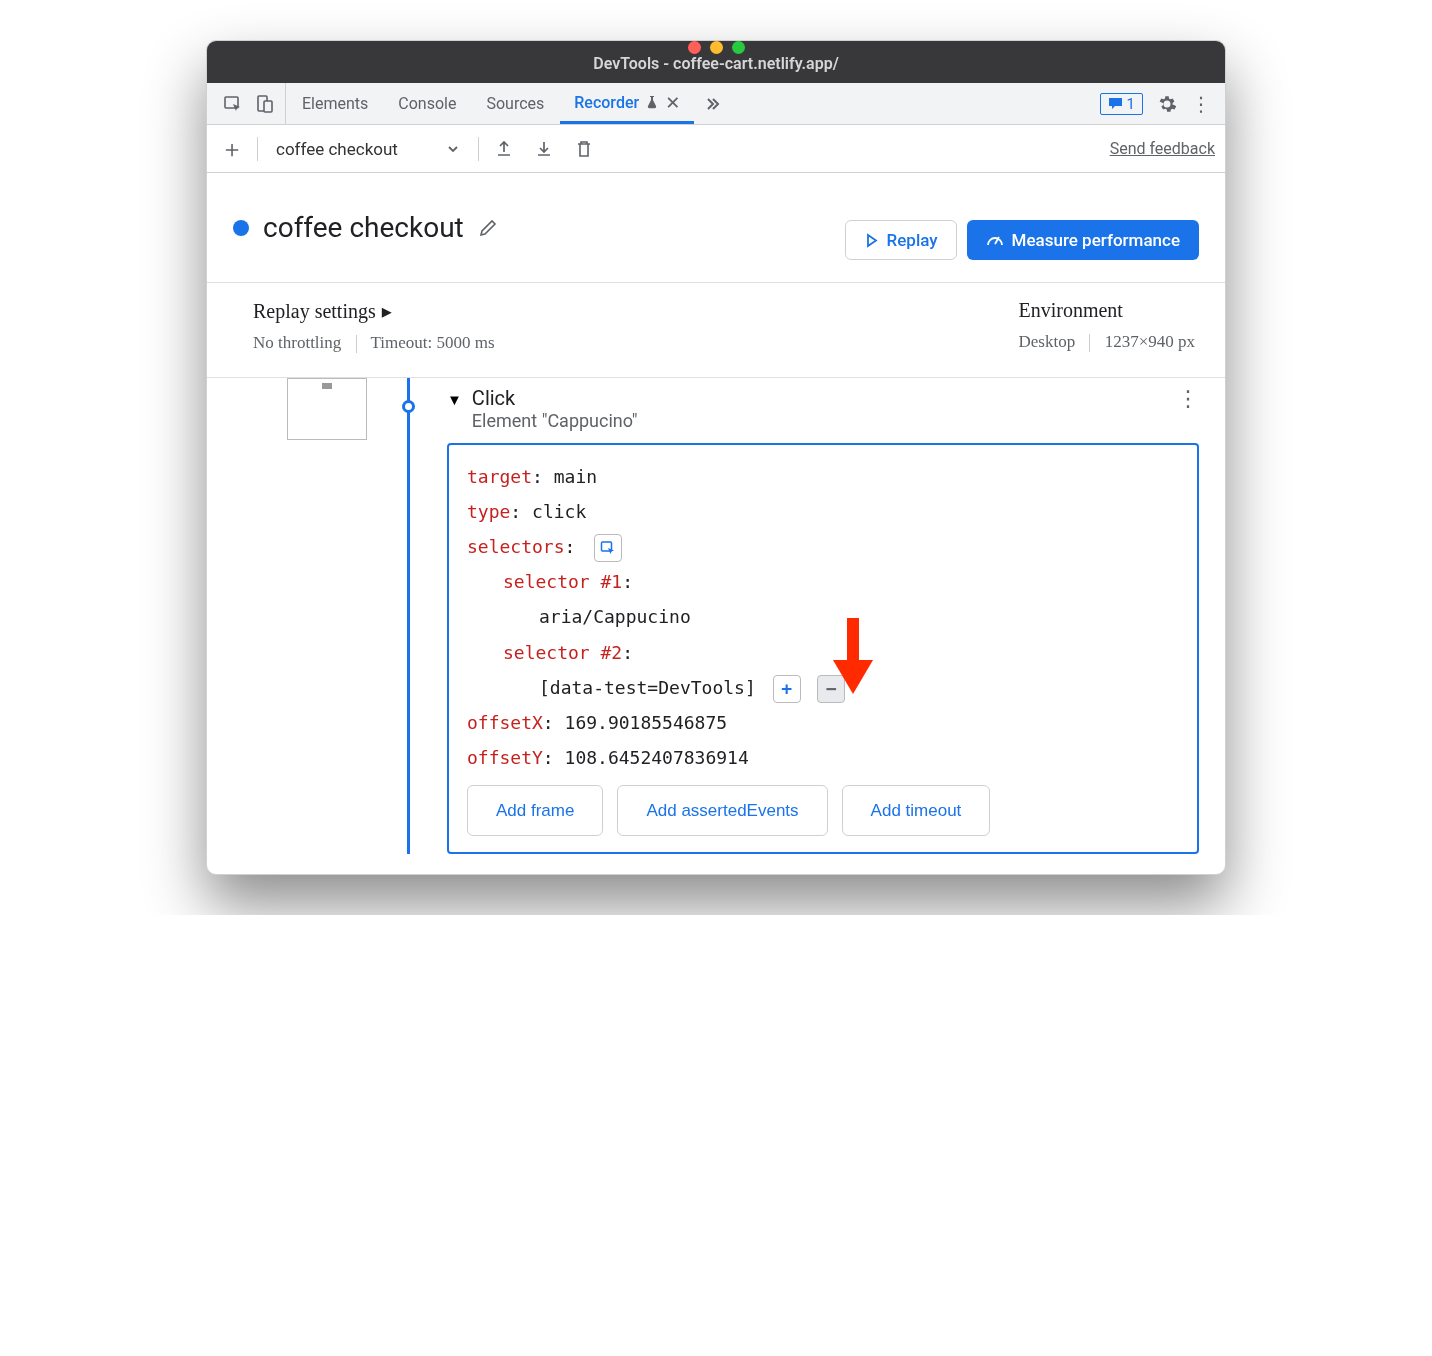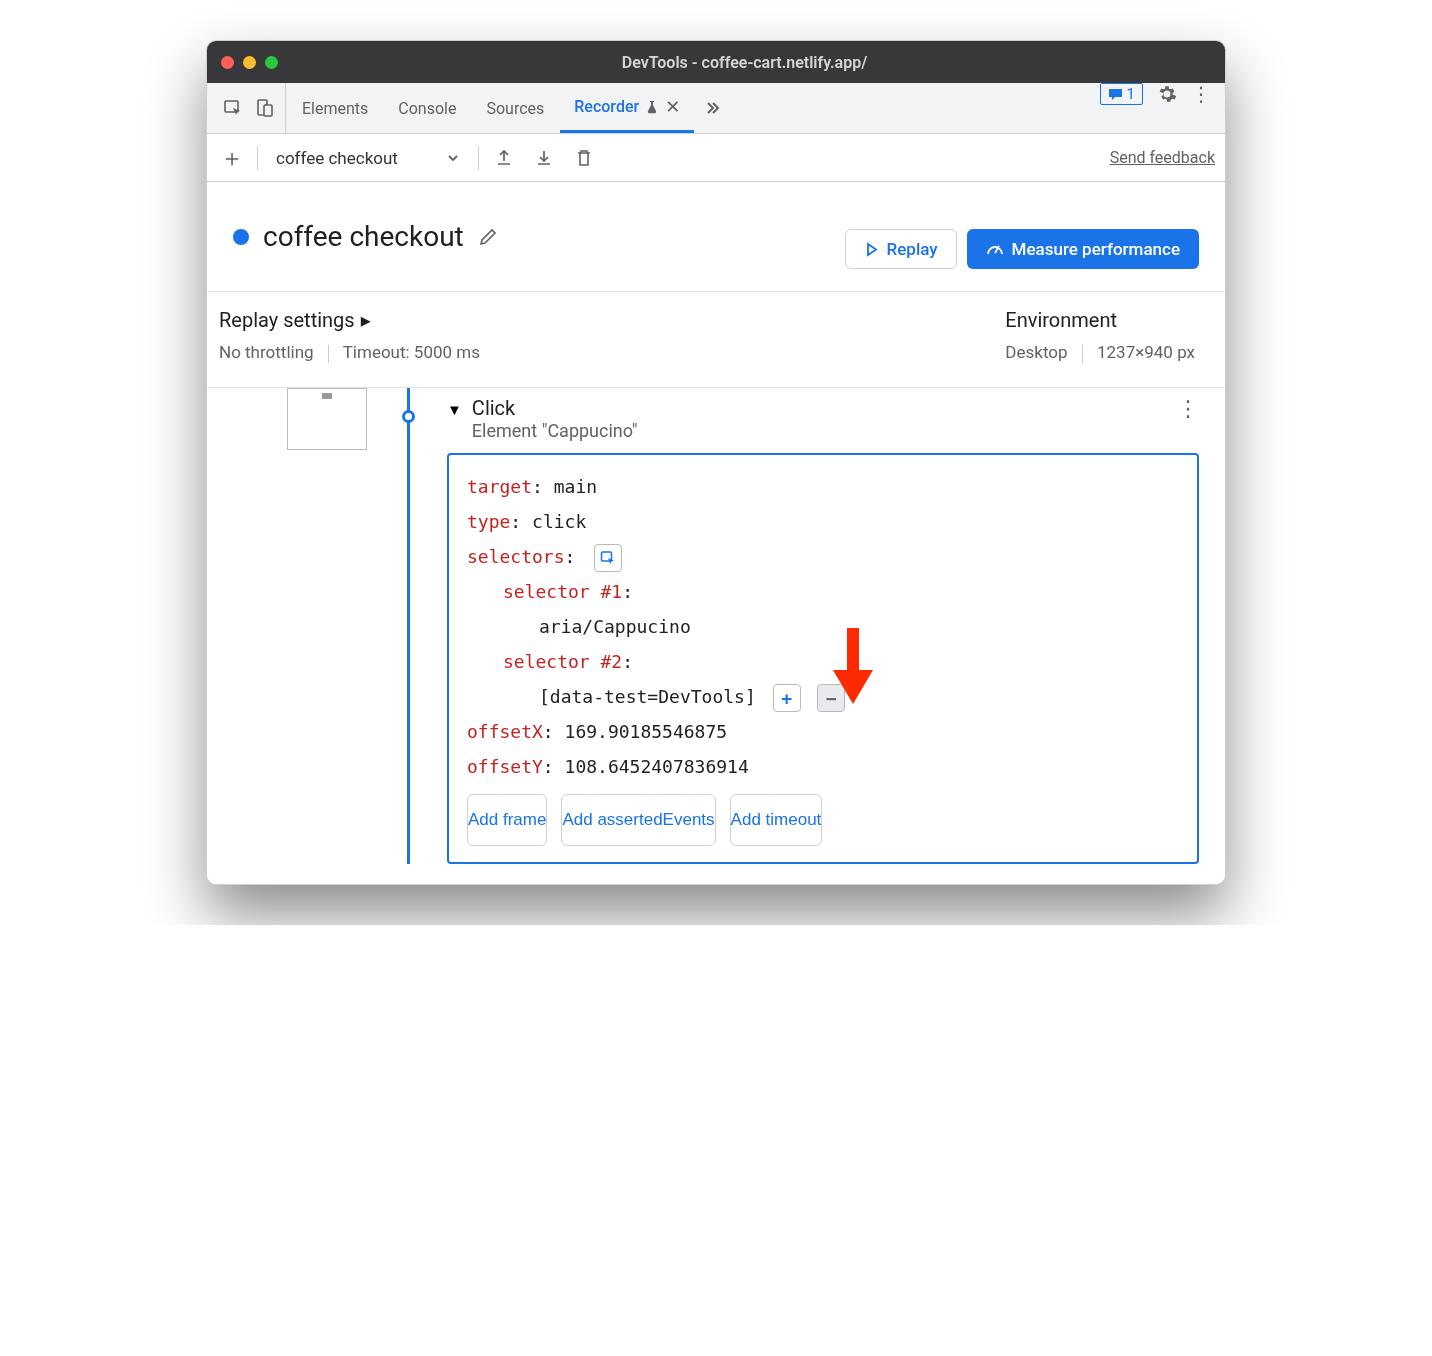--- a/index.html
+++ b/index.html
@@ -20,27 +20,28 @@
     border: 1px solid #d0d0d0;
   }
   .titlebar {
     background: #38383b;
     color: #c9c9ca;
     height: 42px;
     display: flex;
     align-items: center;
     padding: 0 14px;
     position: relative;
+    flex-direction: column;
   }
   .traffic { display:flex; gap:9px; }
   .dot { width:13px; height:13px; border-radius:50%; }
   .dot.red{background:#ff5f57;} .dot.yellow{background:#febc2e;} .dot.green{background:#28c840;}
   .title { flex:1; text-align:center; font-size:16px; font-weight:600; color:#d6d6d7; }
   .tabbar {
-    display:flex; align-items:flex-start; height:51px;
+    display:flex; align-items:center; height:42px;
     background:#f1f3f4; border-bottom:1px solid #d0d0d0;
     padding:0 6px; gap:2px;
   }
   .tabbar-left { display:flex; align-items:center; gap:4px; padding:0 6px; border-right:1px solid #d0d0d0; height:100%;}
   .tabbar-icon { width:28px; height:28px; display:flex; align-items:center; justify-content:center; color:#5f6368;}
   .tab { padding:0 14px; height:100%; display:flex; align-items:center; font-size:16px; color:#5f6368; gap:6px; cursor:pointer;}
   .tab.active { color:#1a73e8; border-bottom:3px solid #1a73e8; font-weight:500;}
   .tabbar-right { margin-left:auto; display:flex; align-items:center; gap:14px; padding-right:8px;}
   .issues-badge { display:flex; align-items:center; gap:4px; border:1px solid #1a73e8; padding:1px 7px; color:#1a73e8; border-radius:2px; font-size:15px;}
   .toolbar {
@@ -52,21 +53,21 @@
   .recording-select { display:flex; align-items:center; gap:8px; font-size:17px; color:#333; padding:0 8px; cursor:pointer;}
   .feedback { margin-left:auto; color:#5f6368; text-decoration:underline; font-size:16px;}
   .header-section { padding:22px 26px 22px 26px; display:flex; align-items:center; gap:14px; border-bottom:1px solid #e0e0e0;}
   .blue-dot{ width:16px; height:16px; border-radius:50%; background:#1a73e8;}
   .rec-title { font-size:28px; color:#202124; flex-shrink:0;}
   .edit-icon { color:#5f6368;}
   .header-buttons{ margin-left:auto; display:flex; gap:10px;}
   .btn { display:flex; align-items:center; gap:8px; padding:9px 18px; border-radius:6px; font-size:17px; font-weight:500; cursor:pointer; border:1px solid transparent;margin-top:25px;}
   .btn-replay { background:#fff; border:1px solid #d0d0d0; color:#1a73e8;}
   .btn-measure { background:#1a73e8; color:#fff;}
-  .info-section { padding:16px 30px 24px 12px; display:flex; border-bottom:1px solid #e0e0e0;}
+  .info-section { padding:16px 30px 24px 46px; display:flex; border-bottom:1px solid #e0e0e0;font-family:Liberation Serif, serif;}
   .info-col .info-title { font-size:20px; color:#202124; margin-bottom:10px; display:flex; align-items:center; gap:6px;}
   .info-col .info-sub { font-size:17px; color:#5f6368;}
   .info-divider { display:inline-block; width:1px; height:18px; background:#ccc; margin:0 10px; vertical-align:middle;}
   .info-right{ margin-left:auto; text-align:left;}
   .steps-area { display:flex; padding:0 0 20px 0; }
   .thumb-col { width:180px; padding:0 20px; }
   .thumb { width:80px; height:62px; border:1px solid #bbb; margin-left:auto; background:#fff; position:relative;}
   .thumb::after{content:"";position:absolute;top:4px;left:50%;transform:translateX(-50%);width:10px;height:6px;background:#999;}
   .timeline-col { width:60px; position:relative;}
   .timeline-line{ position:absolute; left:20px; top:0; bottom:0; width:3px; background:#1a73e8;}
@@ -82,21 +83,21 @@
     font-family: Menlo, Consolas, monospace; font-size:18px; line-height:1.95;
     color:#202124;
   }
   .k { color:#c5221f; }
   .indent1{ padding-left:36px;}
   .indent2{ padding-left:72px;}
   .inline-btn{ display:inline-flex; align-items:center; justify-content:center; width:28px; height:28px; border:1px solid #bbb; border-radius:4px; color:#1a73e8; font-size:18px; font-weight:700; cursor:pointer; margin-left:6px; vertical-align:middle;}
   .inline-btn.selected{ background:#e8eaed; color:#5f6368;}
   .picker-btn{ display:inline-flex; align-items:center; justify-content:center; width:28px; height:28px; border:1px solid #bbb; border-radius:4px; color:#1a73e8; cursor:pointer; vertical-align:middle; margin-left:8px;}
   .action-row{ display:flex; gap:14px; margin-top:10px;}
-  .action-btn{ border:1px solid #d0d0d0; border-radius:6px; padding:8px 0; color:#1a73e8; font-size:17px; font-weight:500; cursor:pointer; font-family:-apple-system,sans-serif;}
+  .action-btn{ border:1px solid #d0d0d0; border-radius:6px; padding:8px 28px; color:#1a73e8; font-size:17px; font-weight:500; cursor:pointer; font-family:-apple-system,sans-serif;}
   .arrow-annot{ position:absolute; left:620px; top:-5px; color:#ff2a00;}
   .step-body-wrap{ position:relative;}
   svg{display:block;}
 </style>
 </head>
 <body>
 
 <div class="window">
 
   <div class="titlebar">

